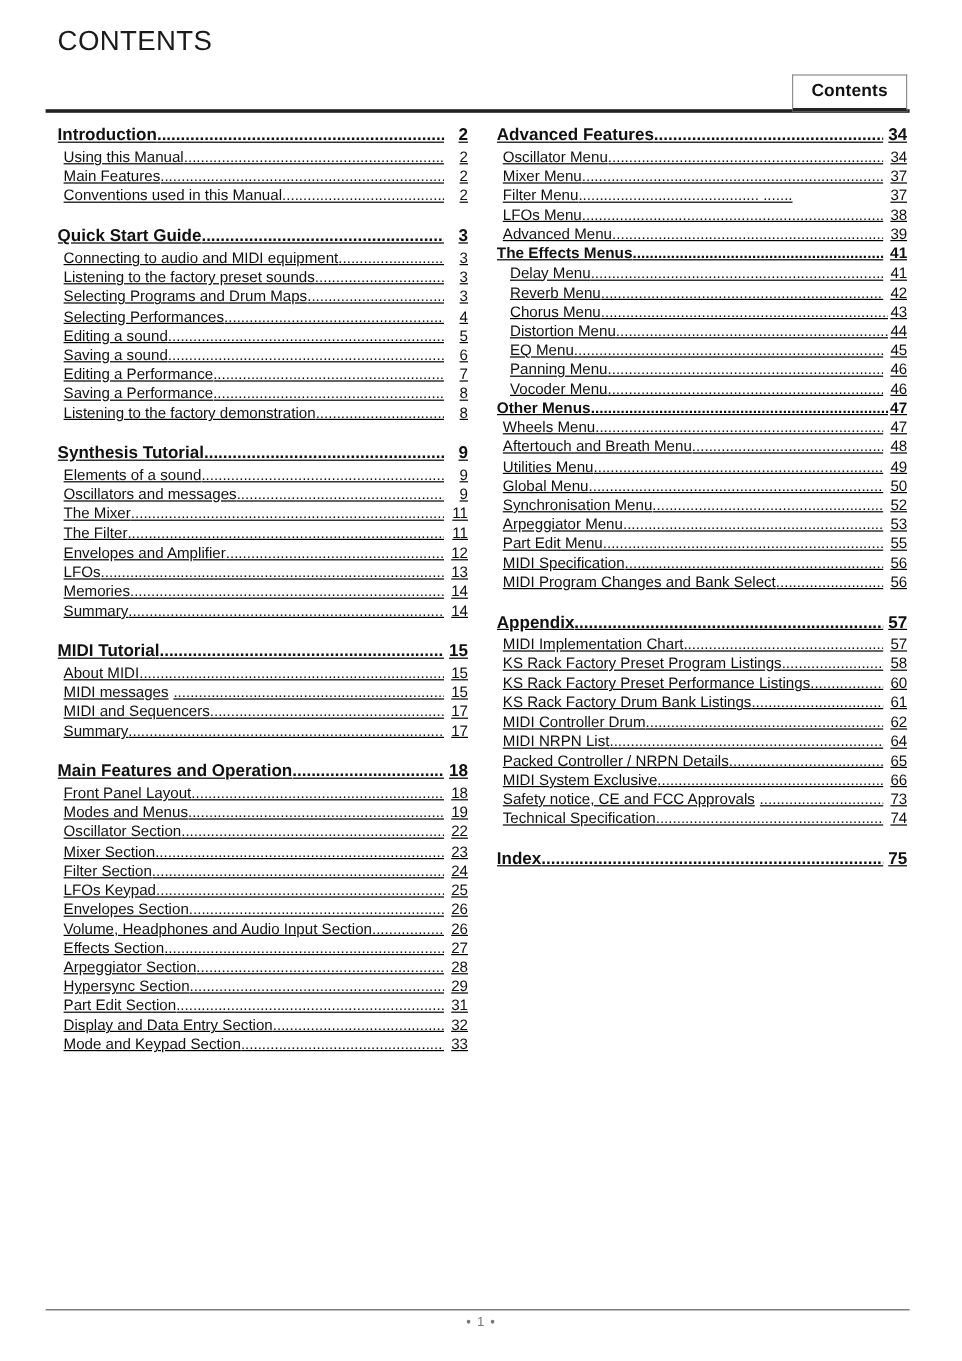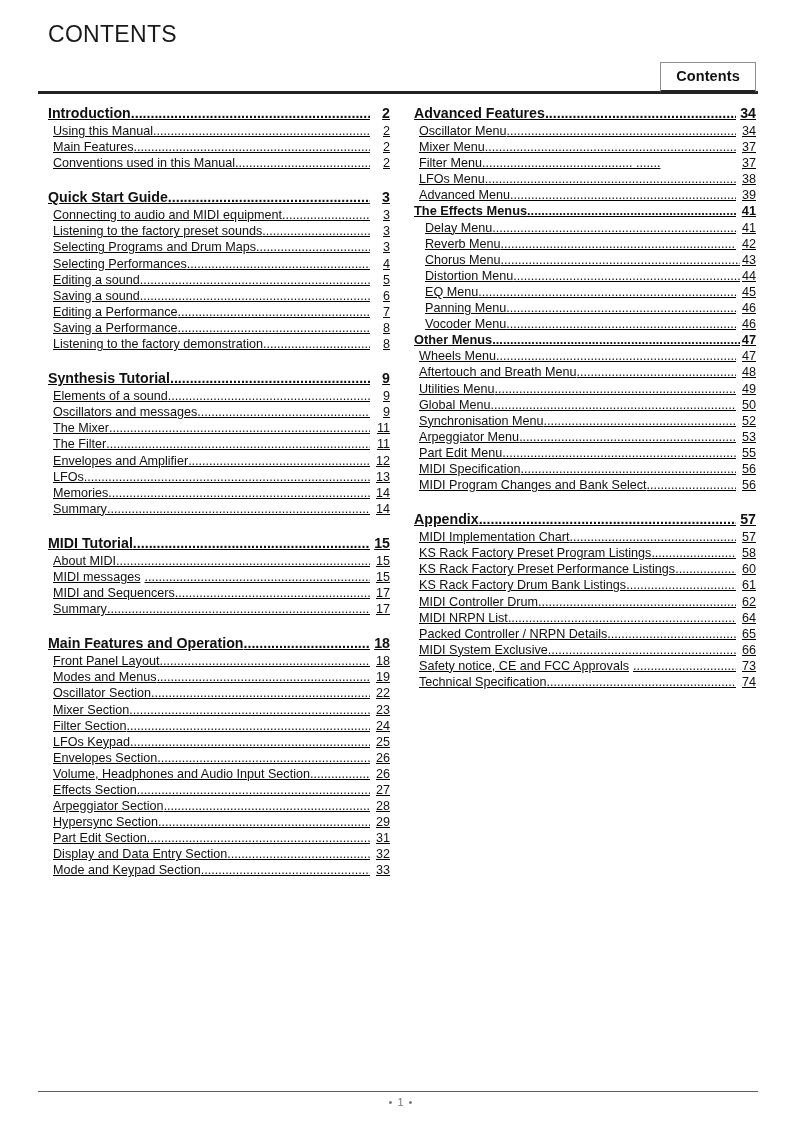--- a/index.html
+++ b/index.html
@@ -568,18 +568,23 @@
       <div class="toc-row indent-1 lead-gap loose">
         <span class="toc-label">Safety notice, CE and FCC Approvals</span>
         <span class="toc-leader"></span>
         <span class="toc-page">73</span>
       </div>
       <div class="toc-row indent-1 loose">
         <span class="toc-label">Technical Specification</span>
         <span class="toc-leader"></span>
         <span class="toc-page">74</span>
       </div>
+      <div class="toc-row row-head indent-0 gap-before loose">
+        <span class="toc-label">Index</span>
+        <span class="toc-leader"></span>
+        <span class="toc-page">75</span>
+      </div>
     </div>
 
   <div class="footer-rule"></div>
   <div class="footer-text">• 1 •</div>
 
 </div>
 
 </body></html>

